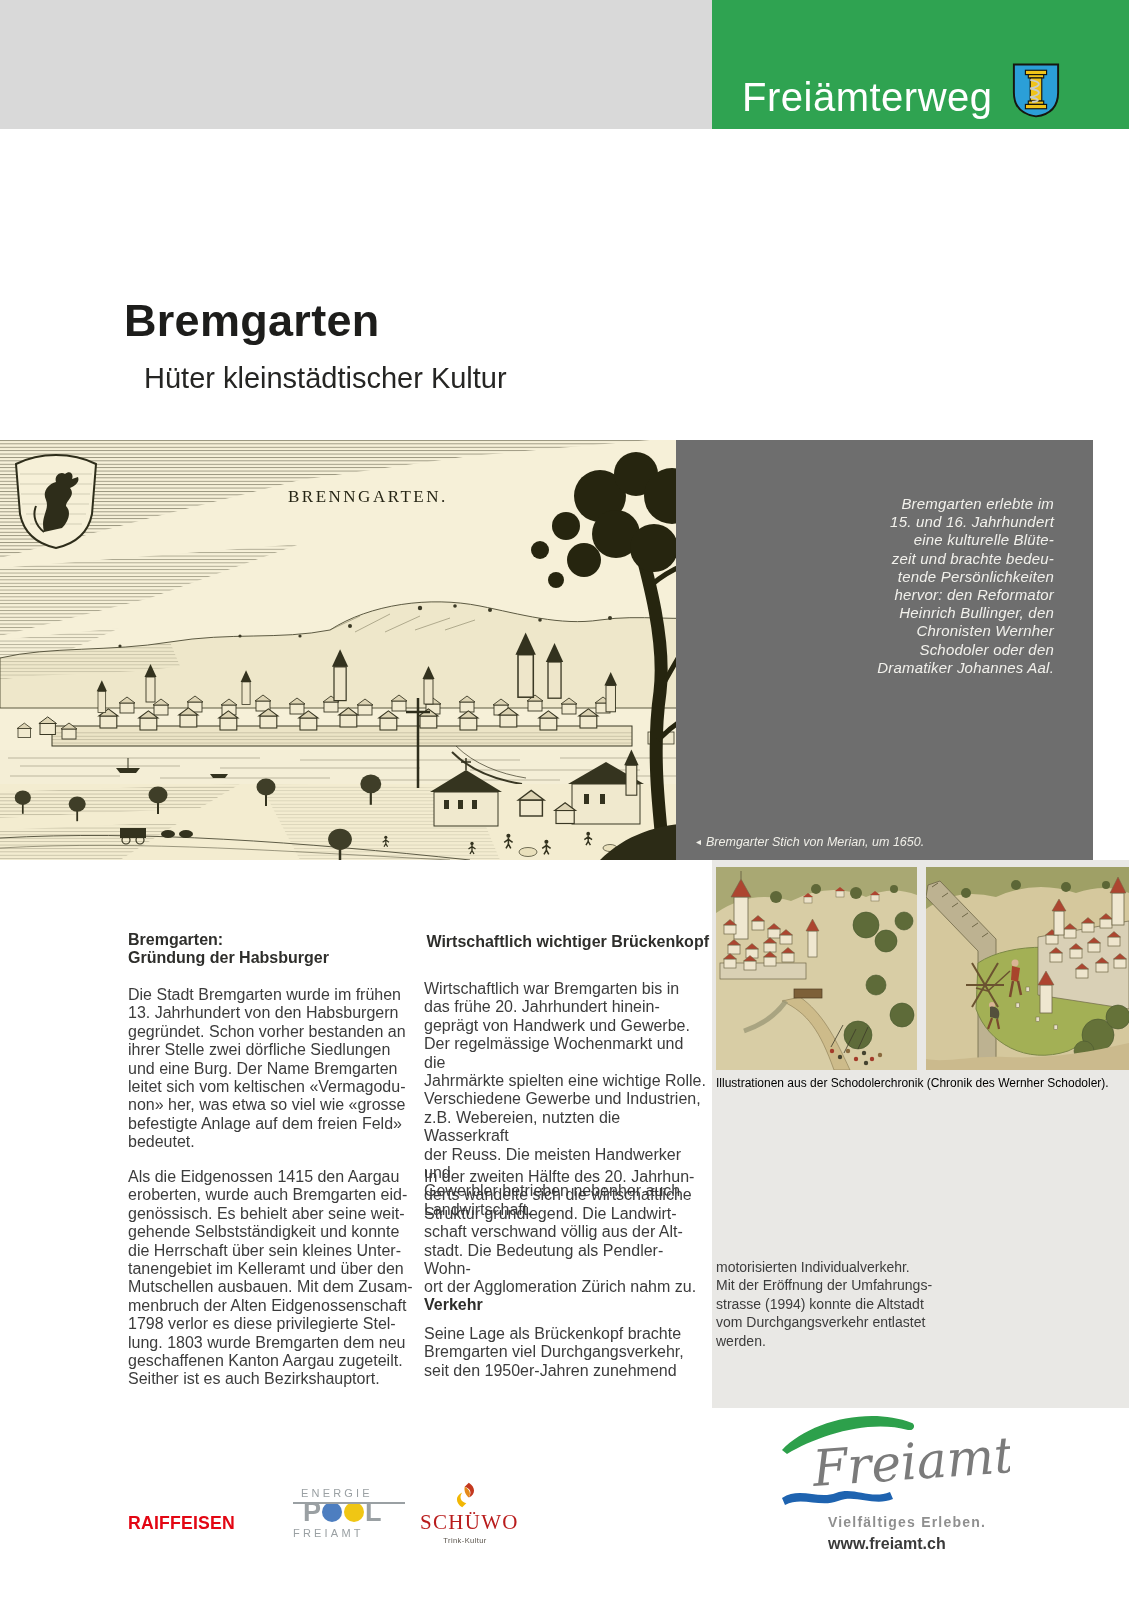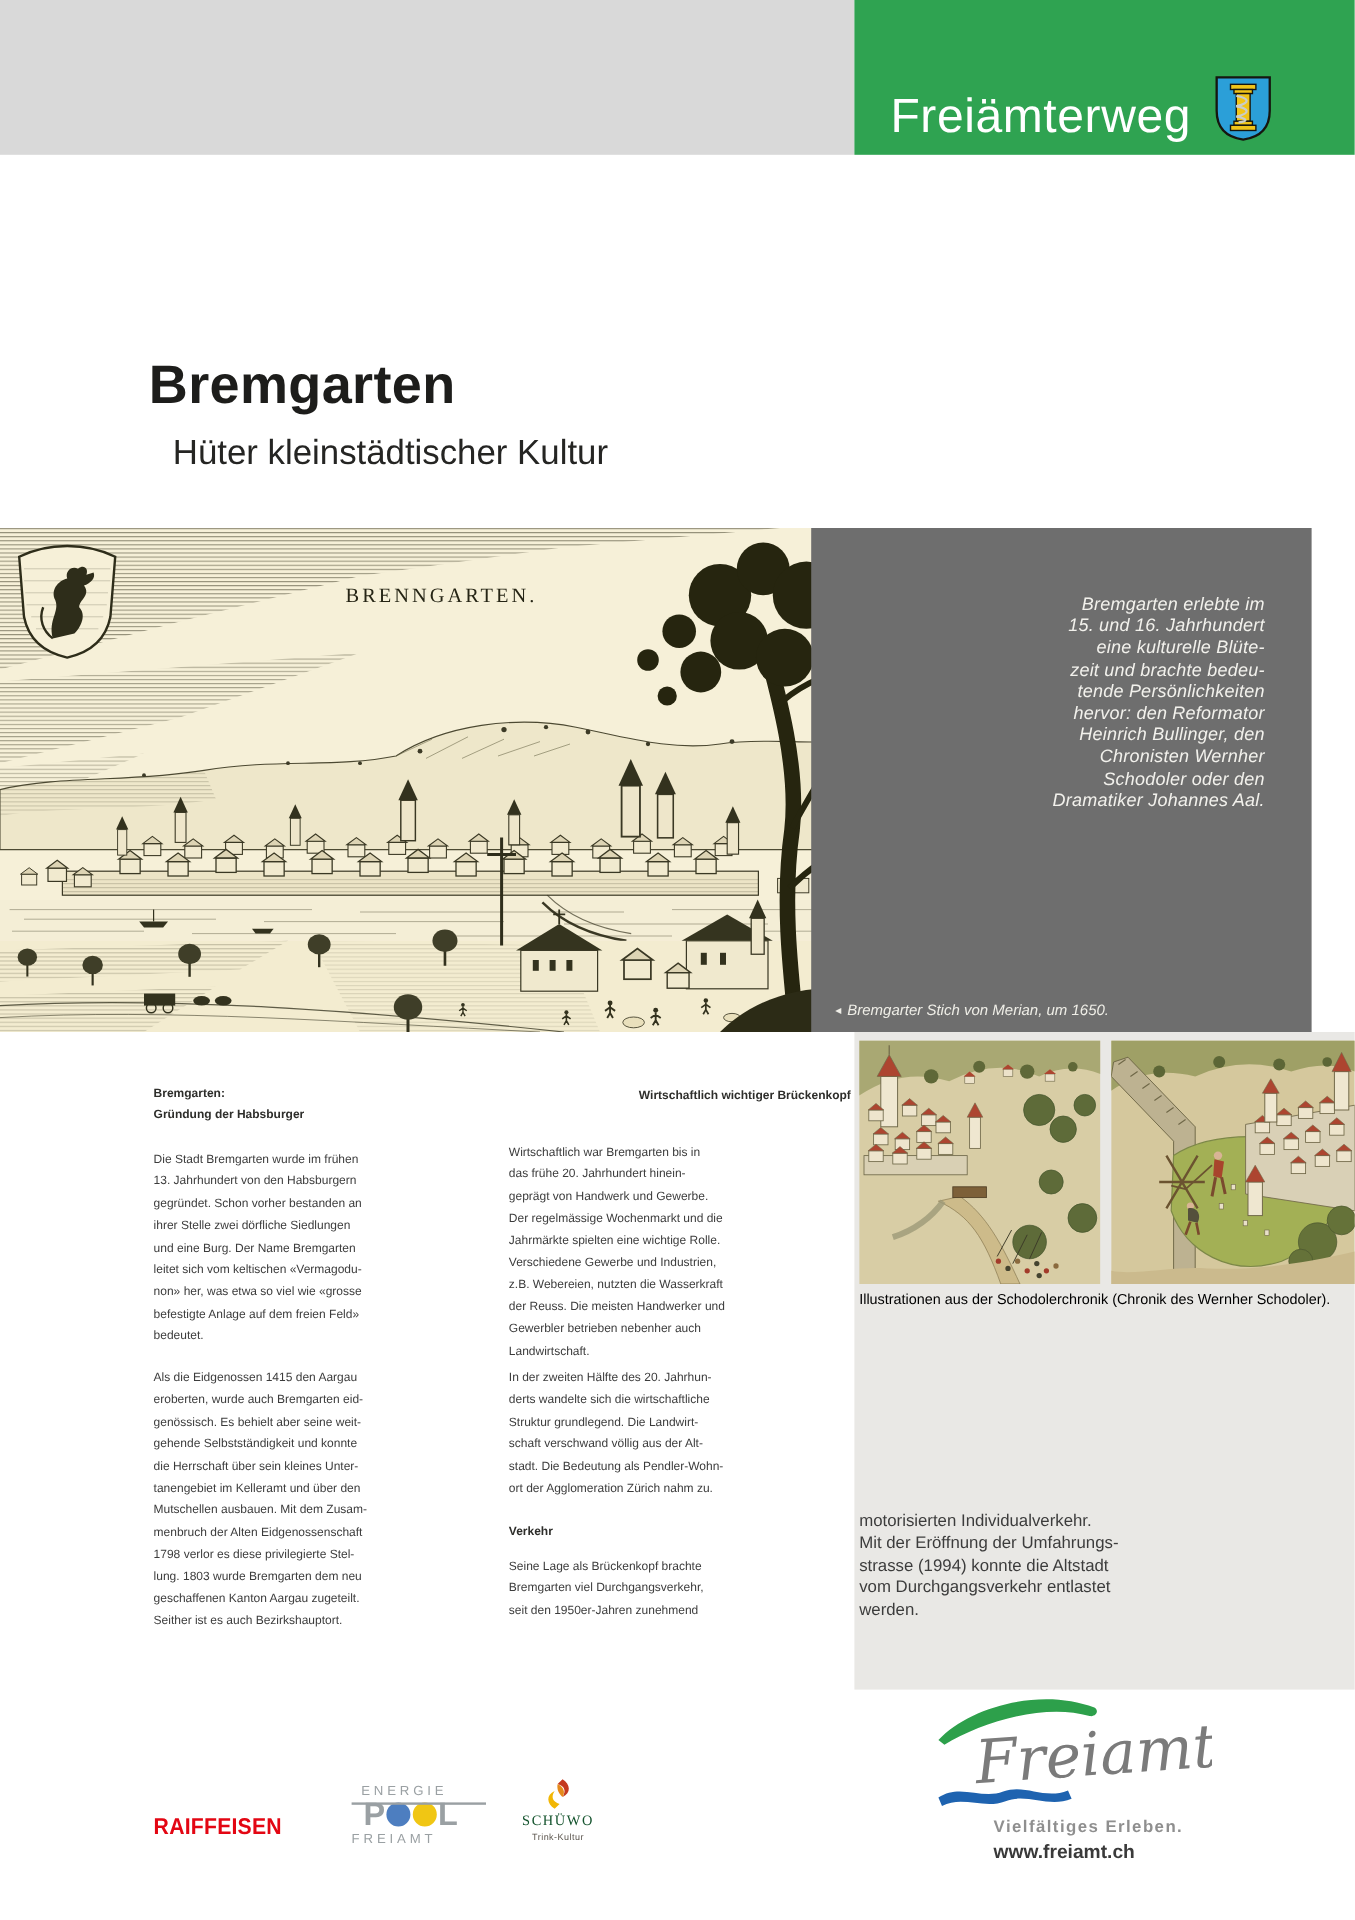--- a/index.html
+++ b/index.html
@@ -42,22 +42,22 @@
     background:var(--c-illustration_panel_gray,#E9E8E5); }
   .il1 { position:absolute; left:4px; top:7px; width:201px; height:203px; }
   .il2 { position:absolute; left:214px; top:7px; width:203px; height:203px; }
   .il1 svg,.il2 svg { display:block; width:100%; height:100%; }
   .icap { position:absolute; left:4px; top:216px; width:400px; font-size:12px;
     color:#000000; }
   .col3p { position:absolute; left:4px; top:398px; width:330px; font-size:14px;
     line-height:18.4px; white-space:pre-line; }
 
   
-  .colblock { position:absolute; width:285px; font-size:10px; line-height:18.4px;
-    white-space:pre-line; }
+  .colblock { position:absolute; width:285px; font-size:16px; line-height:18.4px;
+    white-space:pre-line;margin-top:28px; }
   .colhead { font-weight:700; color:#2E2E2B; }
   #c1h  { left:128px; top:903px; }
   #c1p1 { left:128px; top:958px; }
   #c1p2 { left:128px; top:1140px; }
   #c2h1 { left:424px; top:905px;text-align:right; }
   #c2p1 { left:424px; top:952px; }
   #c2p2 { left:424px; top:1140px; }
   #c2h2 { left:424px; top:1268px; }
   #c2p3 { left:424px; top:1297px; }
 
@@ -71,22 +71,22 @@
   .ep-rule { position:absolute; top:15px; left:0; width:112px; height:1.5px; background:#9aa0a3; }
   .ep-pool { display:flex; align-items:center; margin-top:2px; padding-left:10px; }
   .ep-p,.ep-l { font-size:27px; font-weight:700; color:#9aa0a3; line-height:0.85; }
   .ep-disc { width:20px; height:20px; border-radius:50%; display:inline-block; margin:0 1px; }
   .ep-disc-blue { background:var(--c-pool_blue,#4D7EC0); }
   .ep-disc-yellow { background:var(--c-pool_yellow,#F0C614); }
   .ep-bottom { font-size:11px; letter-spacing:3.2px; color:#9aa0a3; margin-top:3px; }
 
   .logo-schuewo { position:absolute; left:420px; top:1481px; width:90px; text-align:center; }
   .flame { width:25px; height:28px; display:block; margin:0 auto; }
-  .schuewo-name { font-family:"Liberation Serif","DejaVu Serif",serif; font-size:12px;
-    letter-spacing:1.3px; color:#14532d; margin-top:1px; }
+  .schuewo-name { font-family:"Liberation Serif","DejaVu Serif",serif; font-size:21px;
+    letter-spacing:1.3px; color:#b91c1c; margin-top:1px; }
   .schuewo-sub { font-size:7.5px; color:#5a544c; letter-spacing:0.4px; margin-top:1px; }
 
   .logo-freiamt { position:absolute; left:778px; top:1410px; width:260px; }
   .freiamt-mark { display:block; width:232px; height:102px; }
   .freiamt-script { font-family:"DejaVu Serif","Liberation Serif",serif; font-style:italic;
     font-size:50px; fill:#7b7b7b; }
   .freiamt-tagline { margin:2px 0 0 50px; font-size:14px; font-weight:700;
     letter-spacing:1.2px; color:#8f8f8f; }
   .freiamt-url { margin:5px 0 0 50px; font-size:16px; font-weight:700; color:#3a3a3a; }
 </style>

